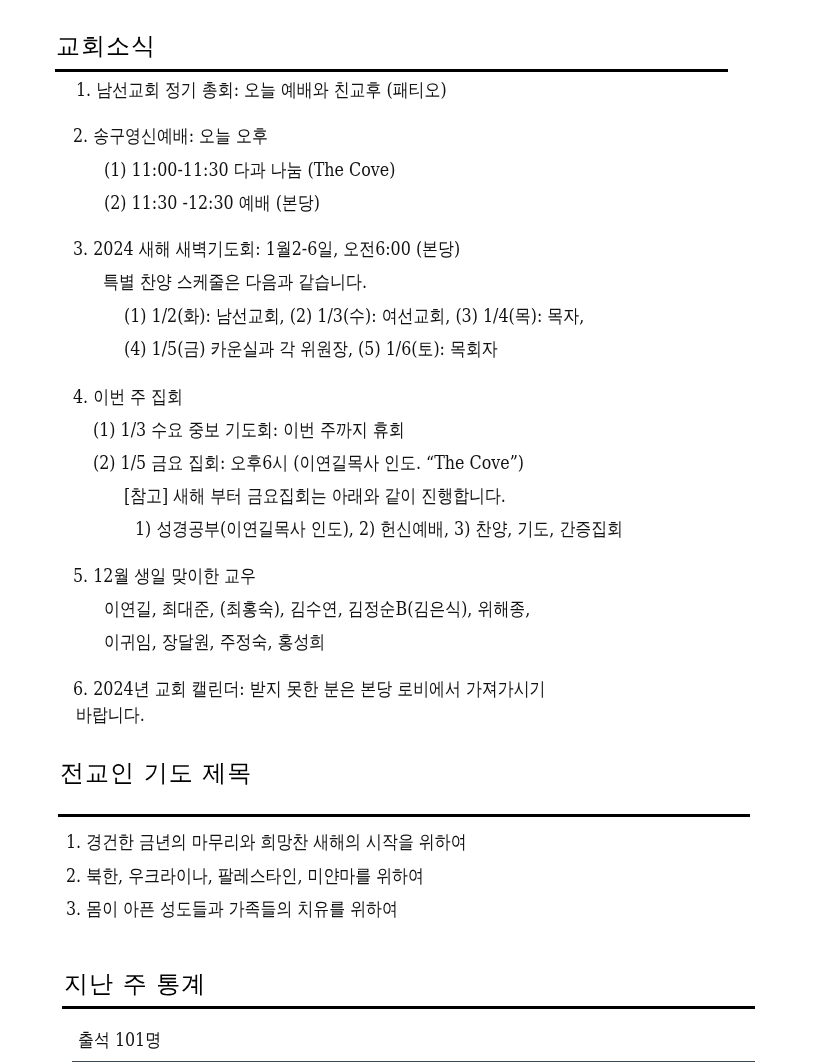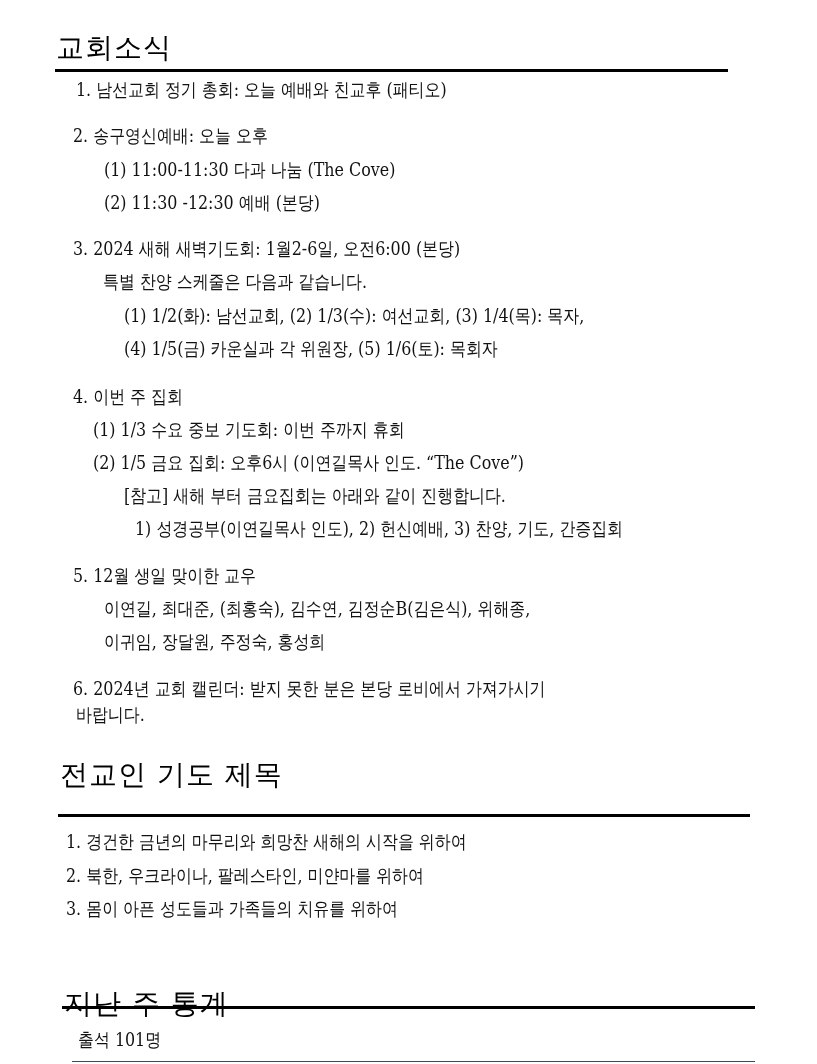--- a/index.html
+++ b/index.html
@@ -3,21 +3,21 @@
 <meta charset="utf-8">
 <style>
   html, body { margin: 0; padding: 0; background: #ffffff; }
   body {
     width: 817px; height: 1064px; position: relative; overflow: hidden;
     font-family: "DejaVu Serif", "Liberation Serif", serif;
     color: #111;
   }
   .h {
     position: absolute; font-family: "DejaVu Sans", "Liberation Sans", sans-serif;
-    font-size: 28px; color: #000; line-height: 1; letter-spacing: 1px;
+    font-size: 24px; color: #000; line-height: 1; letter-spacing: 1px;
   }
   .rule { position: absolute; height: 3px; background: #000; }
   .line {
     position: absolute; font-size: 18.5px; line-height: 1; white-space: nowrap;
     transform-origin: left top; transform: scaleX(0.86);
   }
   .thin { position: absolute; height: 1px; background: #3d4a55; }
 </style>
 </head>
 <body>
@@ -48,17 +48,17 @@
 <div class="line" style="left:73px; top:680px;">6. 2024년 교회 캘린더: 받지 못한 분은 본당 로비에서 가져가시기</div>
 <div class="line" style="left:76px; top:706px;">바랍니다.</div>
 
 <div class="h" style="left:60px; top:761px;">전교인 기도 제목</div>
 <div class="rule" style="left:58px; top:814px; width:692px;"></div>
 
 <div class="line" style="left:66px; top:833px;">1. 경건한 금년의 마무리와 희망찬 새해의 시작을 위하여</div>
 <div class="line" style="left:66px; top:867px;">2. 북한, 우크라이나, 팔레스타인, 미얀마를 위하여</div>
 <div class="line" style="left:66px; top:900px;">3. 몸이 아픈 성도들과 가족들의 치유를 위하여</div>
 
-<div class="h" style="left:64px; top:972px;margin-top:18px;">지난 주 통계</div>
+<div class="h" style="left:64px; top:972px;">지난 주 통계</div>
 <div class="rule" style="left:62px; top:1006px; width:693px;"></div>
 
 <div class="line" style="left:78px; top:1031px;">출석 101명</div>
 <div class="thin" style="left:72px; top:1061px; width:683px;"></div>
 
 </body></html>

